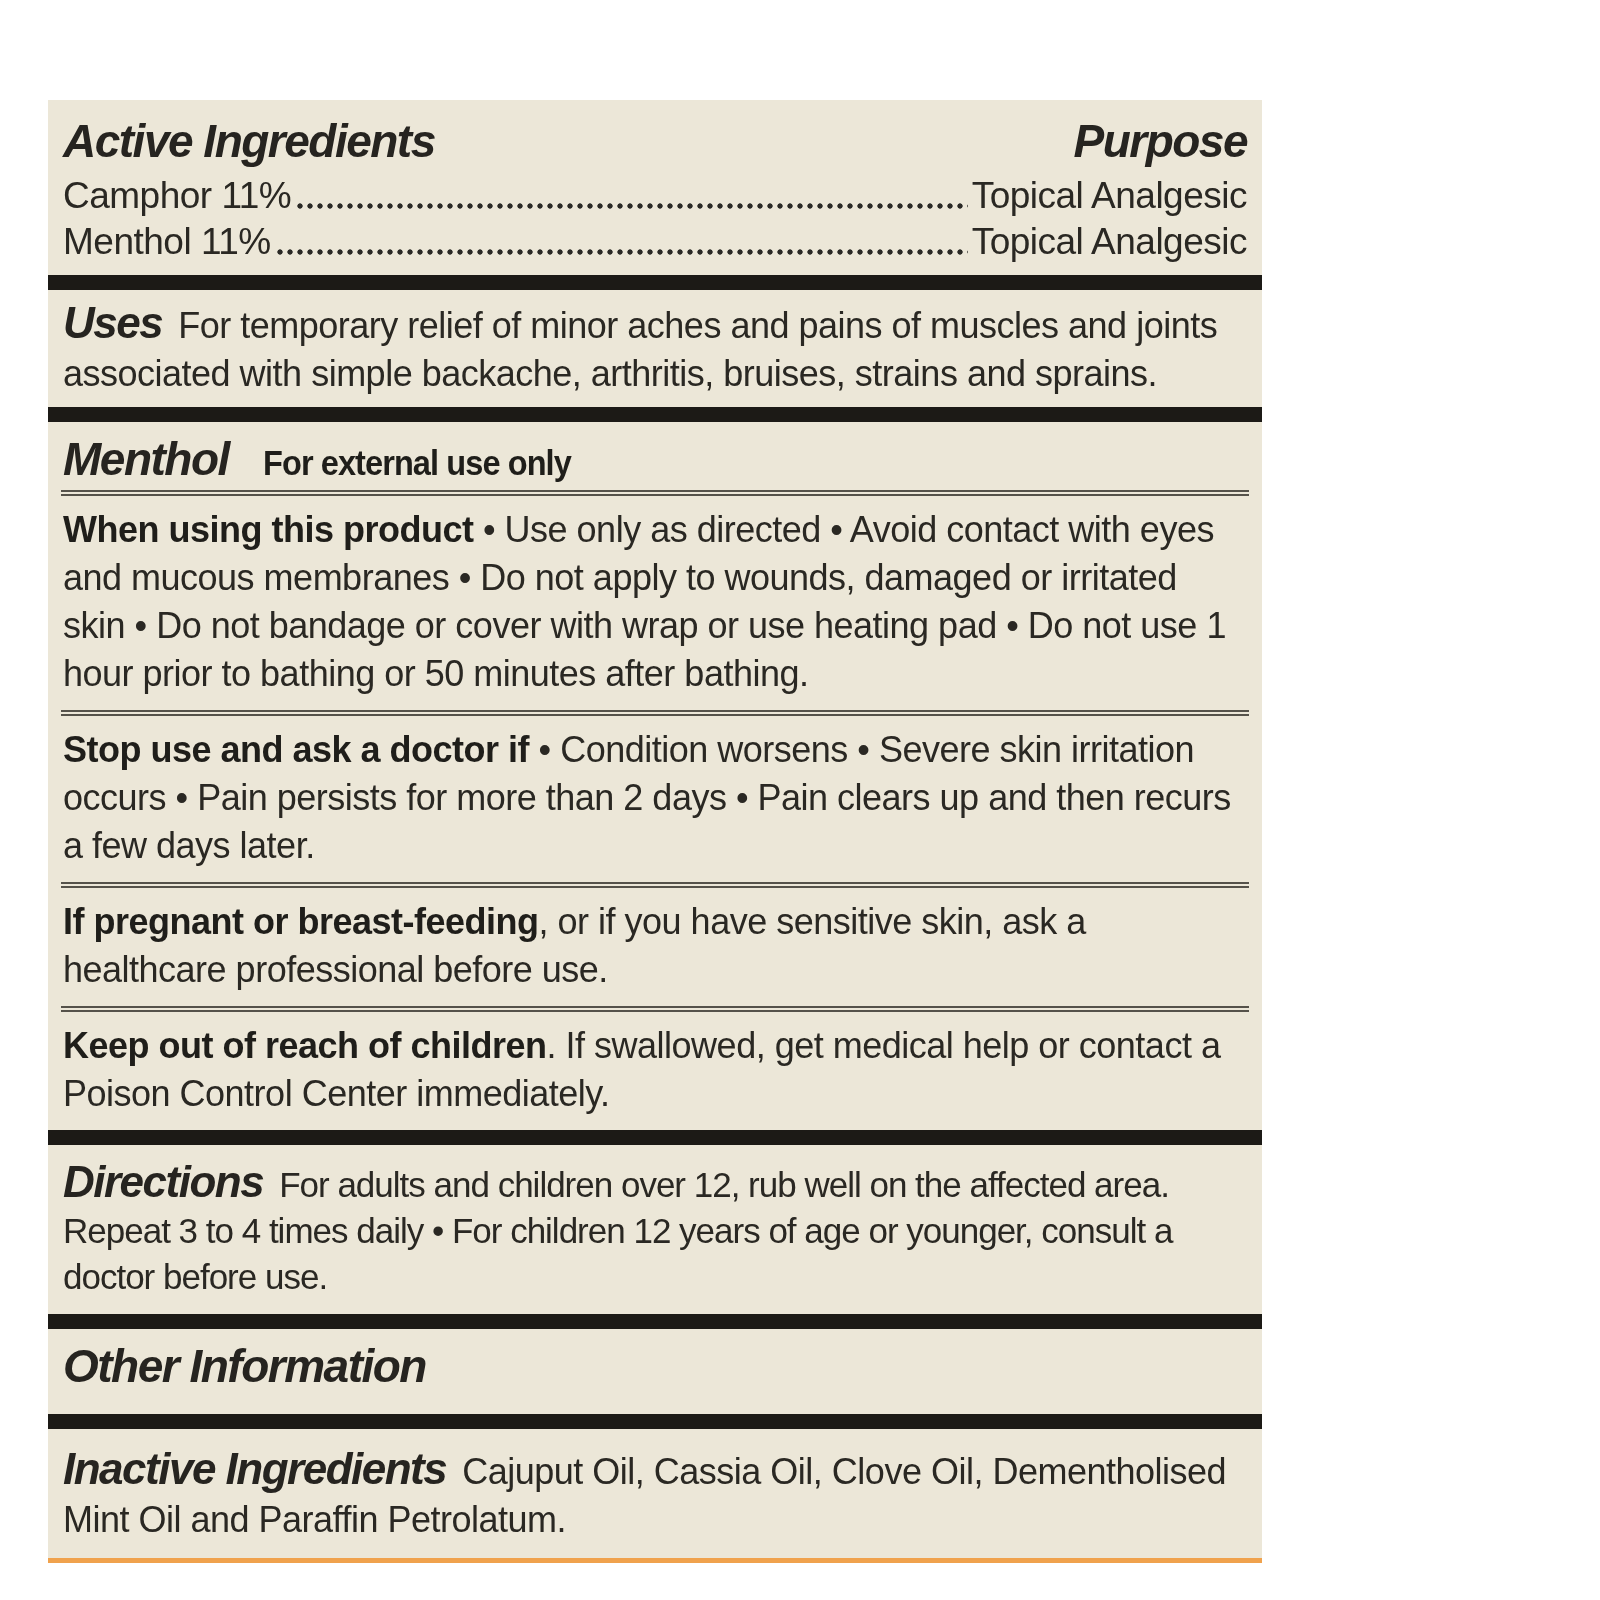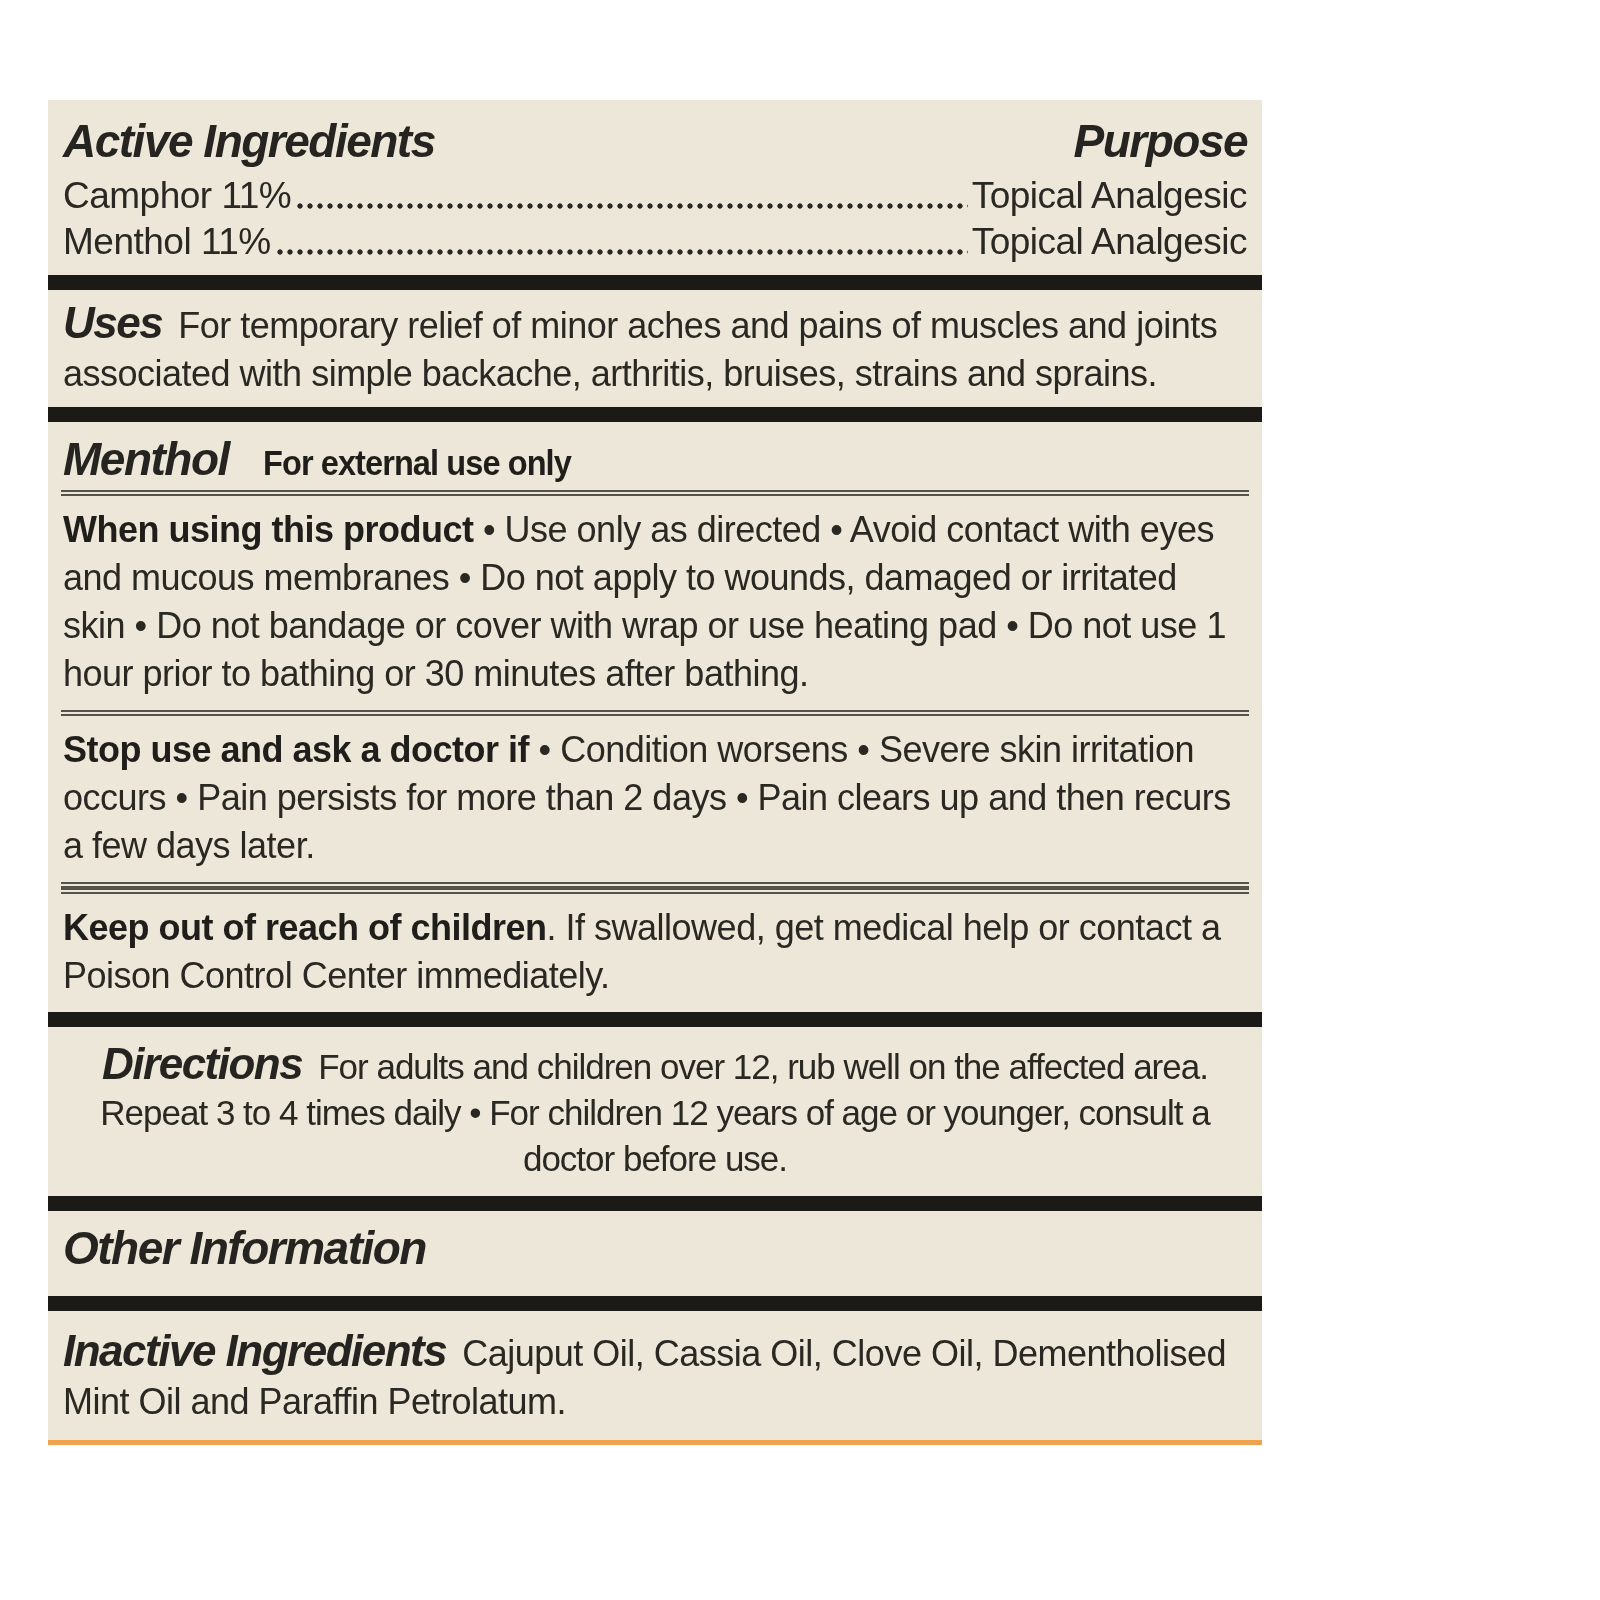--- a/index.html
+++ b/index.html
@@ -72,21 +72,21 @@
     font-weight: bold;
     font-size: 35px;
     letter-spacing: -1px;
     margin-left: 34px;
     transform: scaleX(0.93);
     transform-origin: left bottom;
     display: inline-block;
     color: #1f1e1a;
   }
   .para { padding-top: 10px; padding-bottom: 12px; }
-  .directions { padding-top: 12px; padding-bottom: 14px; text-align: center; }
+  .directions { padding-top: 12px; padding-bottom: 14px; }
   .directions .body-text { font-size: 35px; line-height: 46px; letter-spacing: -1px; }
   .other { padding-top: 12px; padding-bottom: 12px; }
   .other .h-big { margin-bottom: 10px; }
   .inactive { padding-top: 16px; padding-bottom: 14px; }
 </style>
 </head>
 <body>
 
 <div class="label">
 
@@ -118,35 +118,38 @@
   <div class="pad warn-head">
     <span class="h-big">Menthol</span>
     <span class="warn-sub">For external use only</span>
   </div>
 
   <div class="rule-wrap">
       <div class="rule"></div>
     </div>
 
   <div class="pad para body-text">
-    <span class="lead">When using this product</span><span> • Use only as directed • Avoid contact with eyes and mucous membranes • Do not apply to wounds, damaged or irritated skin • Do not bandage or cover with wrap or use heating pad • Do not use 1 hour prior to bathing or 30 minutes after bathing.</span>
+    <span class="lead">When using this product</span><span> • Use only as directed • Avoid contact with eyes and mucous membranes • Do not apply to wounds, damaged or irritated skin • Do not bandage or cover with wrap or use heating pad • Do not use 1 hour prior to bathing or 50 minutes after bathing.</span>
   </div>
 
   <div class="rule-wrap">
       <div class="rule"></div>
     </div>
 
   <div class="pad para body-text">
     <span class="lead">Stop use and ask a doctor if</span><span> • Condition worsens • Severe skin irritation occurs • Pain persists for more than 2 days • Pain clears up and then recurs a few days later.</span>
   </div>
 
   <div class="rule-wrap">
       <div class="rule"></div>
     </div>
 
+  <div class="pad para body-text">
+    <span class="lead">If pregnant or breast-feeding</span><span>, or if you have sensitive skin, ask a healthcare professional before use.</span>
+  </div>
 
   <div class="rule-wrap">
       <div class="rule"></div>
     </div>
 
   <div class="pad para body-text">
     <span class="lead">Keep out of reach of children</span><span>. If swallowed, get medical help or contact a Poison Control Center immediately.</span>
   </div>
 
   <div class="bar"></div>

